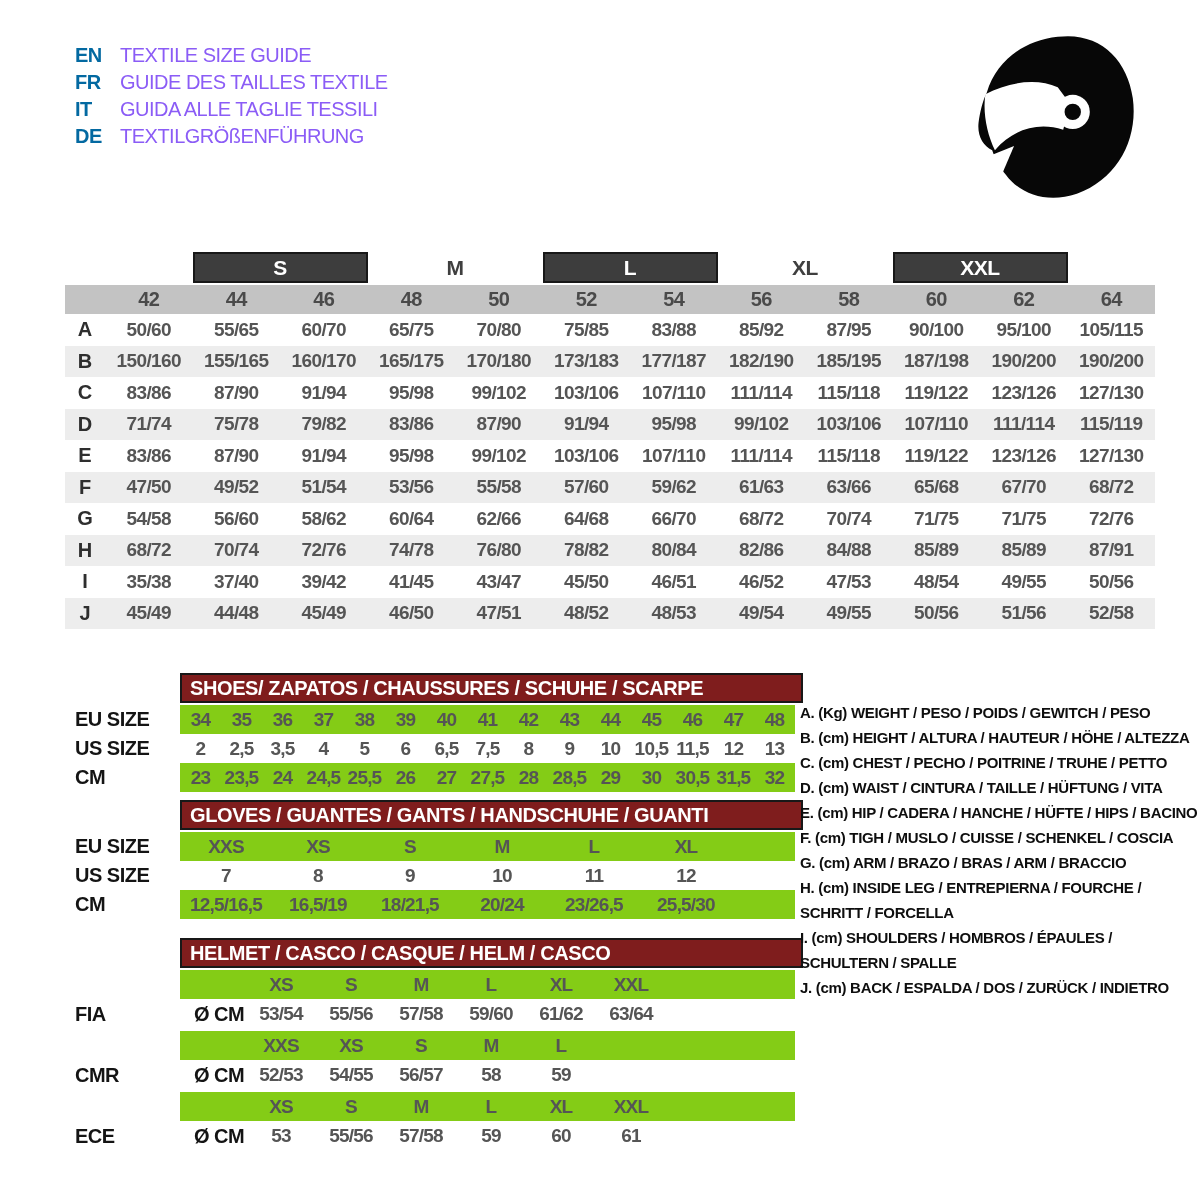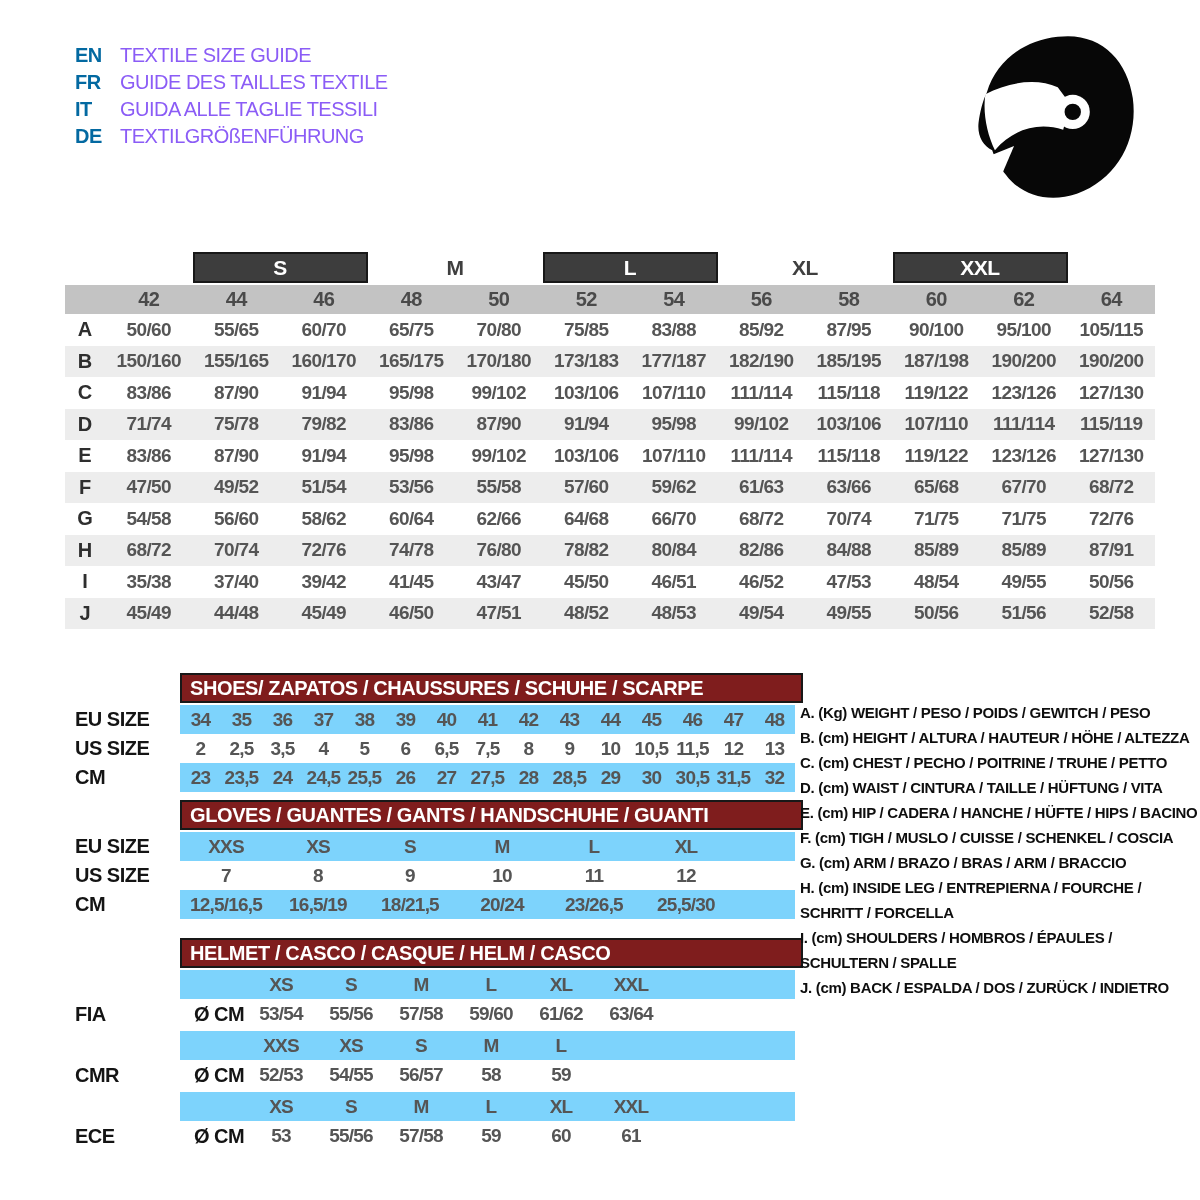--- a/index.html
+++ b/index.html
@@ -35,21 +35,21 @@
   
   .section{position:absolute;left:65px;}
   .sec-title{margin-left:115px;width:611px;height:26px;background:#7f1d1d;
     border:2px solid #181818;color:#ffffff;font-size:20px;font-weight:700;
     display:flex;align-items:center;padding-left:8px;letter-spacing:-0.4px;
     margin-bottom:2px;white-space:nowrap;}
   .sec-row{display:flex;height:29px;}
   .sec-label{width:115px;display:flex;align-items:center;
     font-size:20px;font-weight:700;color:#141414;letter-spacing:-0.5px;padding-left:10px;box-sizing:border-box;}
   .sec-band{width:615px;display:grid;}
-  .sec-band.shaded{background:#7dd3fc;}
+  .sec-band.shaded{background:#84cc16;}
   .shoes-grid{grid-template-columns:repeat(15,41px);}
   .gloves-grid{grid-template-columns:repeat(6,92px);}
   .helmet-grid{grid-template-columns:66px repeat(6,70px);}
   .sec-cell{display:flex;align-items:center;justify-content:center;
     font-size:19px;font-weight:700;color:#555555;letter-spacing:-0.8px;white-space:nowrap;}
   .unit-cell{justify-content:flex-start;padding-left:14px;color:#141414;
     font-size:20px;letter-spacing:-0.5px;}
   .helmet-value-row{height:30px;}
   .helmet-sizes-row{margin-top:2px;}
   

